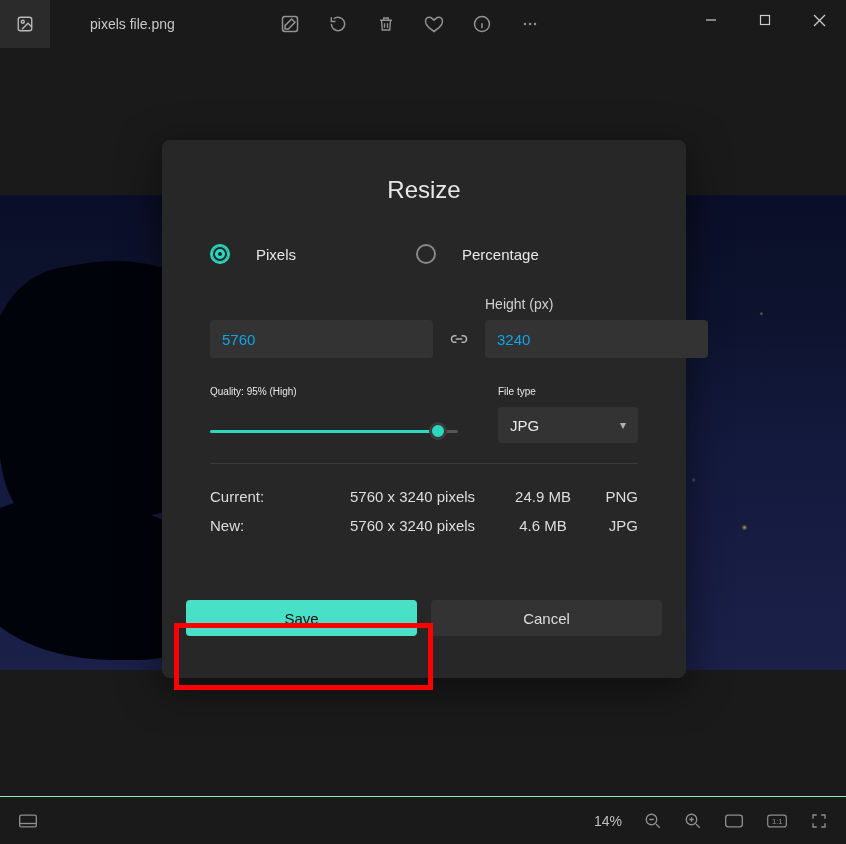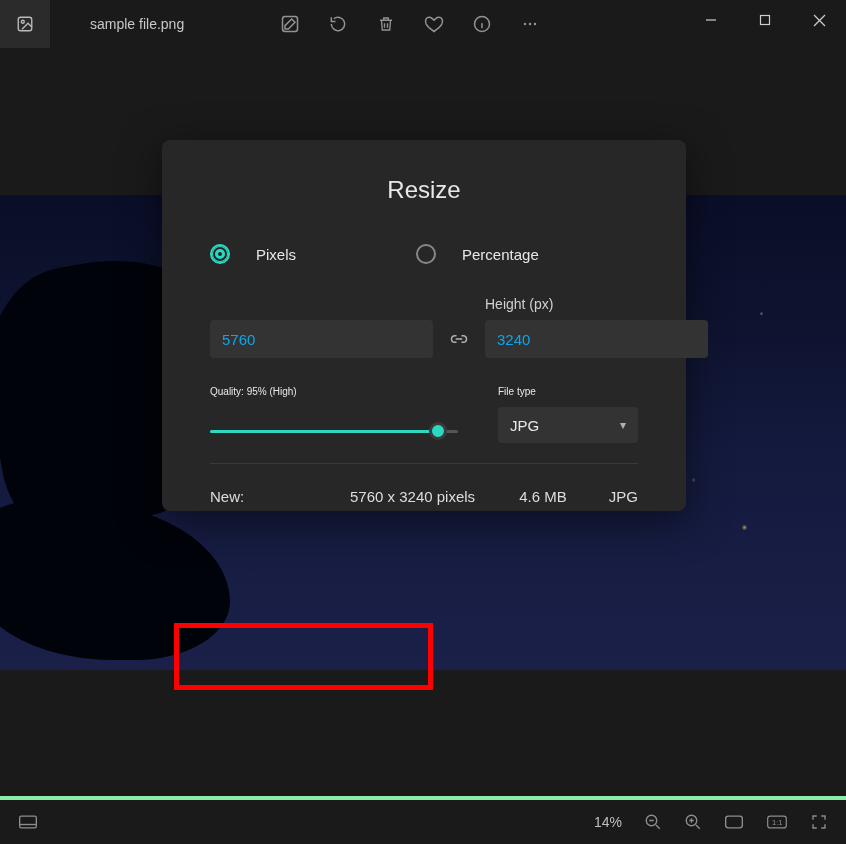--- a/index.html
+++ b/index.html
@@ -96,21 +96,21 @@
 
     
     .dialog {
       position: absolute;
       left: 162px;
       top: 140px;
       width: 524px;
       background: #272727;
       border-radius: 8px;
       box-shadow: 0 10px 40px rgba(0,0,0,0.5);
-      padding: 36px 48px 0 48px;
+      padding: 36px 48px 14px 48px;
       color: #e8e8e8;
     }
     .dialog h1 {
       text-align: center;
       font-weight: 400;
       font-size: 24px;
       margin-bottom: 40px;
     }
     .radios {
       display: flex;
@@ -283,21 +283,21 @@
       width: 259px;
       height: 67px;
     }
 
     
     .bottombar {
       position: absolute;
       left: 0; right: 0; bottom: 0;
       height: 48px;
       background: #1a1a1a;
-      border-top: 4px solid #86efac;
+      border-top: 1px solid #86efac;
       display: flex;
       align-items: center;
       padding: 0 18px;
       justify-content: space-between;
     }
     .bottombar .right {
       display: flex;
       align-items: center;
       gap: 22px;
       color: #bfbfbf;
@@ -310,21 +310,21 @@
 <body>
 
 <div class="titlebar">
   <div class="app-icon-box">
     <svg width="18" height="18" viewBox="0 0 24 24" fill="none" stroke="#bbb" stroke-width="1.8">
       <rect x="3" y="3" width="18" height="18" rx="3"></rect>
       <circle cx="9" cy="9" r="2"></circle>
       <path d="M21 16l-5-5-8 8"></path>
     </svg>
   </div>
-  <div class="filename">sample file.png</div>
+  <div class="filename">pixels file.png</div>
 
   <div class="toolbar-center">
     <span class="ticon">
       <svg width="20" height="20" viewBox="0 0 24 24" fill="none" stroke="#bbb" stroke-width="1.8">
         <rect x="3" y="3" width="18" height="18" rx="3"></rect>
         <path d="M14 6l4 4-8 8H6v-4z"></path>
       </svg>
     </span>
     <span class="ticon">
       <svg width="20" height="20" viewBox="0 0 24 24" fill="none" stroke="#bbb" stroke-width="1.8">
@@ -426,29 +426,39 @@
         <span>JPG</span>
         <span class="chev">▾</span>
       </div>
     </div>
   </div>
 
   <div class="divider"></div>
 
   <table class="info-table">
     <tbody>
+        <tr>
+      <td class="c1">Current:</td>
+      <td class="c2">5760 x 3240 pixels</td>
+      <td class="c3">24.9 MB</td>
+      <td class="c4">PNG</td>
+    </tr>
     <tr>
       <td class="c1">New:</td>
       <td class="c2">5760 x 3240 pixels</td>
       <td class="c3">4.6 MB</td>
       <td class="c4">JPG</td>
     </tr>
   </tbody>
     </table>
 
+  <div class="dialog-buttons">
+    <button class="btn primary">Save</button>
+    <button class="btn secondary">Cancel</button>
+  </div>
 </div>
 
 <div class="highlight"></div>
 
 <div class="bottombar">
   <span class="ic">
     <svg width="20" height="16" viewBox="0 0 24 18" fill="none" stroke="#bfbfbf" stroke-width="1.6">
       <rect x="2" y="2" width="20" height="14" rx="2"></rect>
       <line x1="2" y1="12" x2="22" y2="12"></line>
     </svg>

